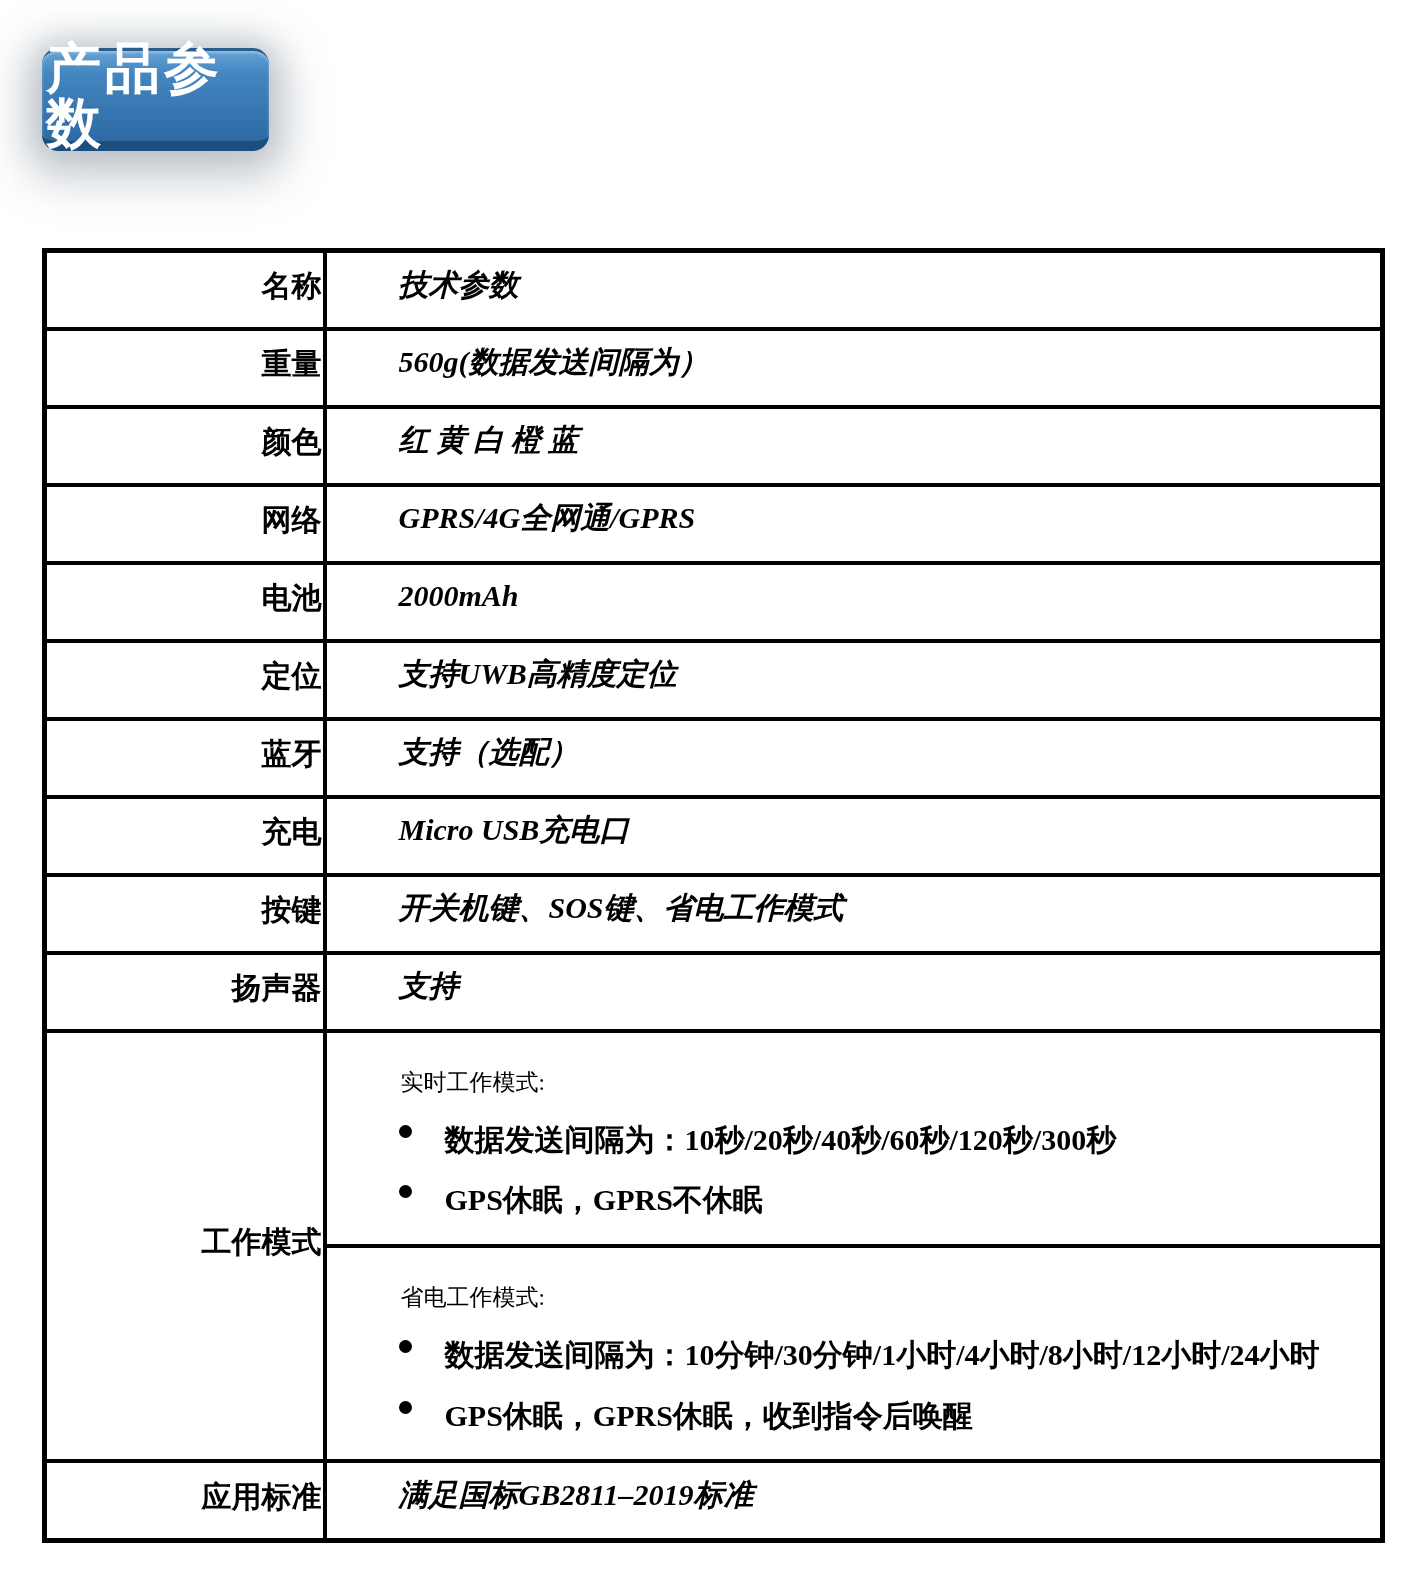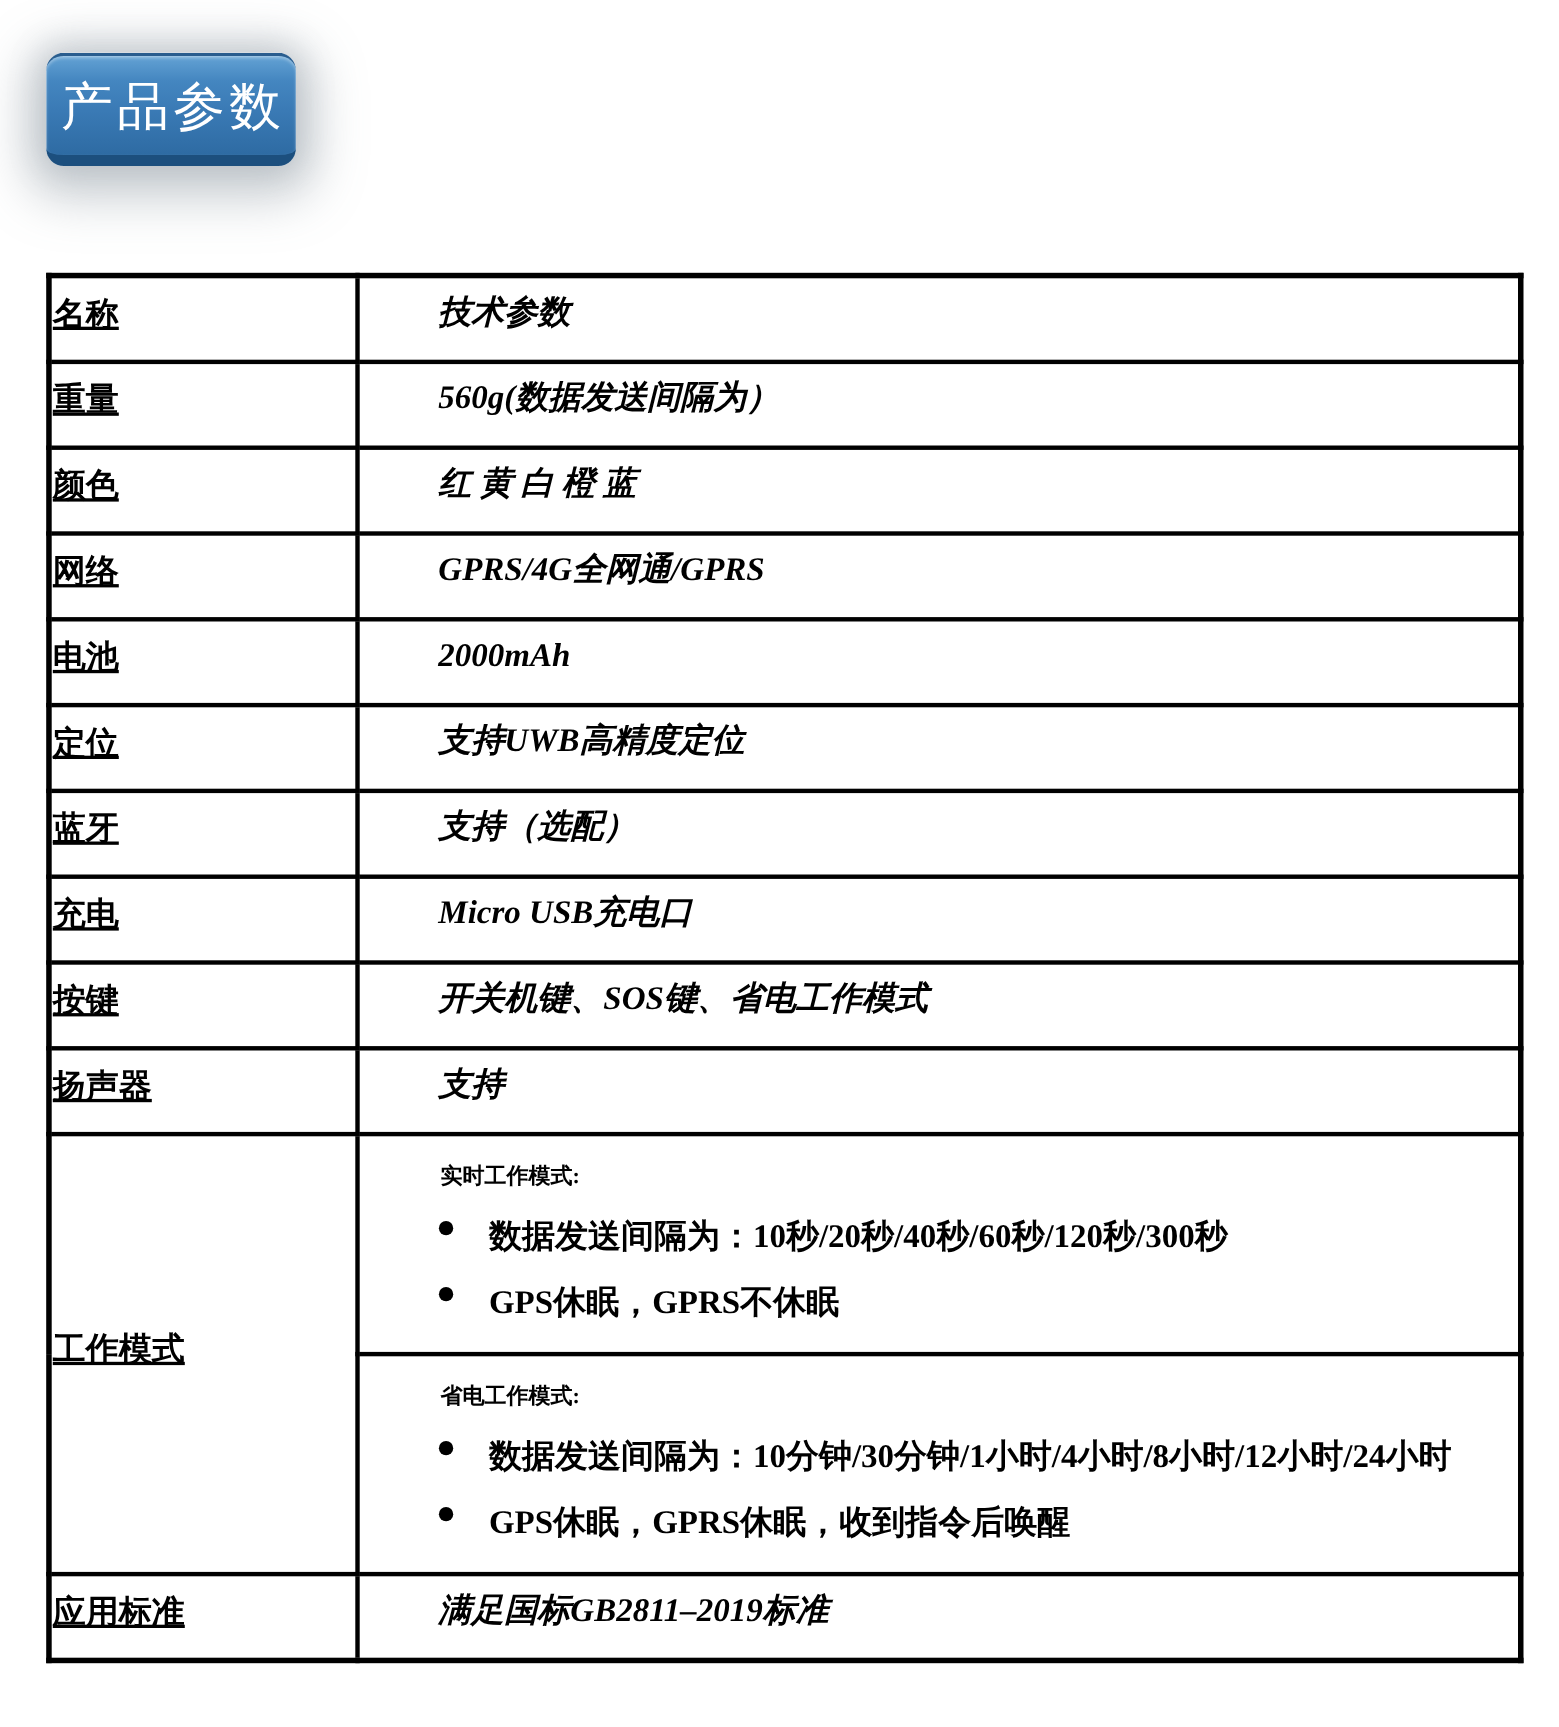--- a/index.html
+++ b/index.html
@@ -30,22 +30,22 @@
     box-shadow:
       0 12px 45px 18px rgba(110, 122, 134, 0.35),
       0 0 28px 6px rgba(130, 142, 154, 0.25),
       inset 0 2px 3px rgba(255, 255, 255, 0.35);
     display: flex;
     align-items: center;
     justify-content: center;
   }
   .badge-label {
     font-family: "Liberation Sans", "DejaVu Sans", sans-serif;
-    font-weight: 400;
-    font-size: 47px;
+    font-weight: 700;
+    font-size: 55px;
     letter-spacing: 4px;
     color: #ffffff;
     line-height: 1;
     padding-left: 4px;
   }
 
   
   table.spec {
     position: absolute;
     left: 42px;
@@ -56,45 +56,44 @@
     border: 5px solid #000000;
   }
   table.spec td {
     border: 4px solid #000000;
     font-weight: bold;
     font-size: 30px;
     line-height: 1.15;
     background: #ffffff;
   }
   td.lbl {
-    text-align: left;
+    text-align: right;
     vertical-align: middle;
     padding-bottom: 8px;
-    text-decoration: underline;
   }
   td.val {
     vertical-align: middle;
     padding: 0 20px 10px 72px;
     text-align: left;
     font-style: italic;
   }
   tr.simple { height: 78px; }
   tr.mode-a { height: 193px; }
   tr.mode-b { height: 188px; }
   tr.last   { height: 79px; }
 
   
   td.mode-cell {
     vertical-align: top;
     padding: 25px 20px 0 72px;
   }
   .mode-head {
-    font-size: 20px;
-    font-weight: bold;
-    margin: 0 0 27px 2px;
+    font-size: 23px;
+    font-weight: normal;
+    margin: 12px 0 27px 2px;
   }
   .bullet-item {
     display: flex;
     align-items: flex-start;
     margin: 0 0 26px 0;
   }
   .dot {
     width: 13px;
     height: 13px;
     border-radius: 50%;

